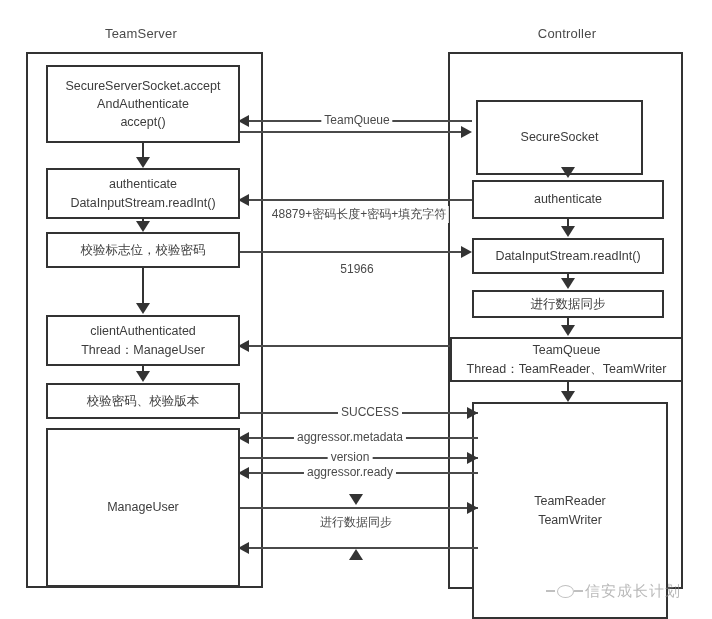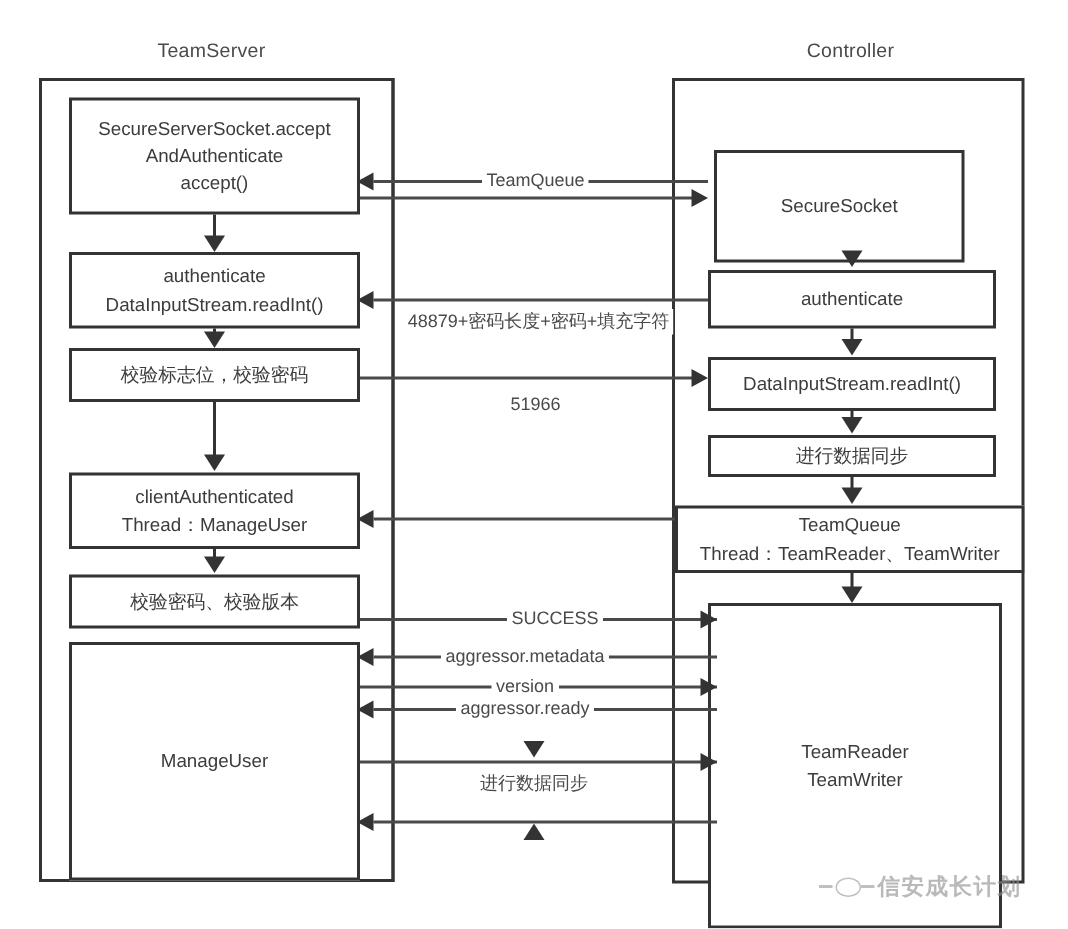--- a/index.html
+++ b/index.html
@@ -96,21 +96,21 @@
     line-height: 1.45;
     transform: translateX(-50%);
   }
   .watermark {
     position: absolute;
     font-size: 15px;
     color: #8f8f8f;
     opacity: 0.62;
     white-space: nowrap;
     letter-spacing: 1px;
-    font-weight: 700;
+    font-weight: 400;
   }
   .wm-dot {
     position: absolute;
     width: 15px;
     height: 11px;
     border: 1.6px solid #9a9a9a;
     border-radius: 50%;
     opacity: 0.62;
   }
   .wm-dash {

